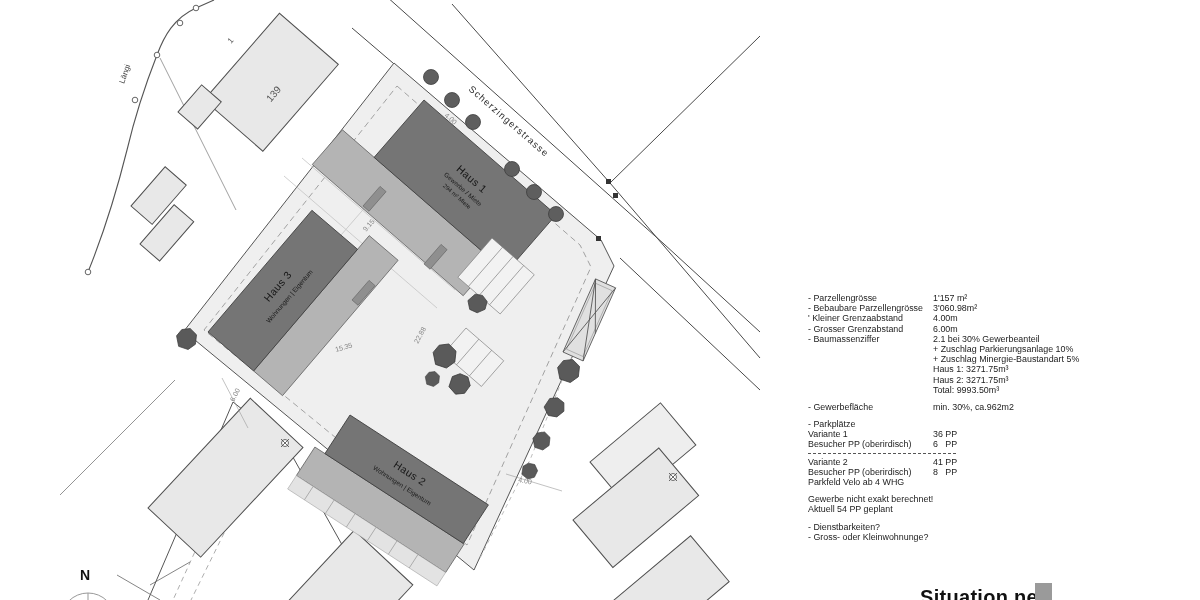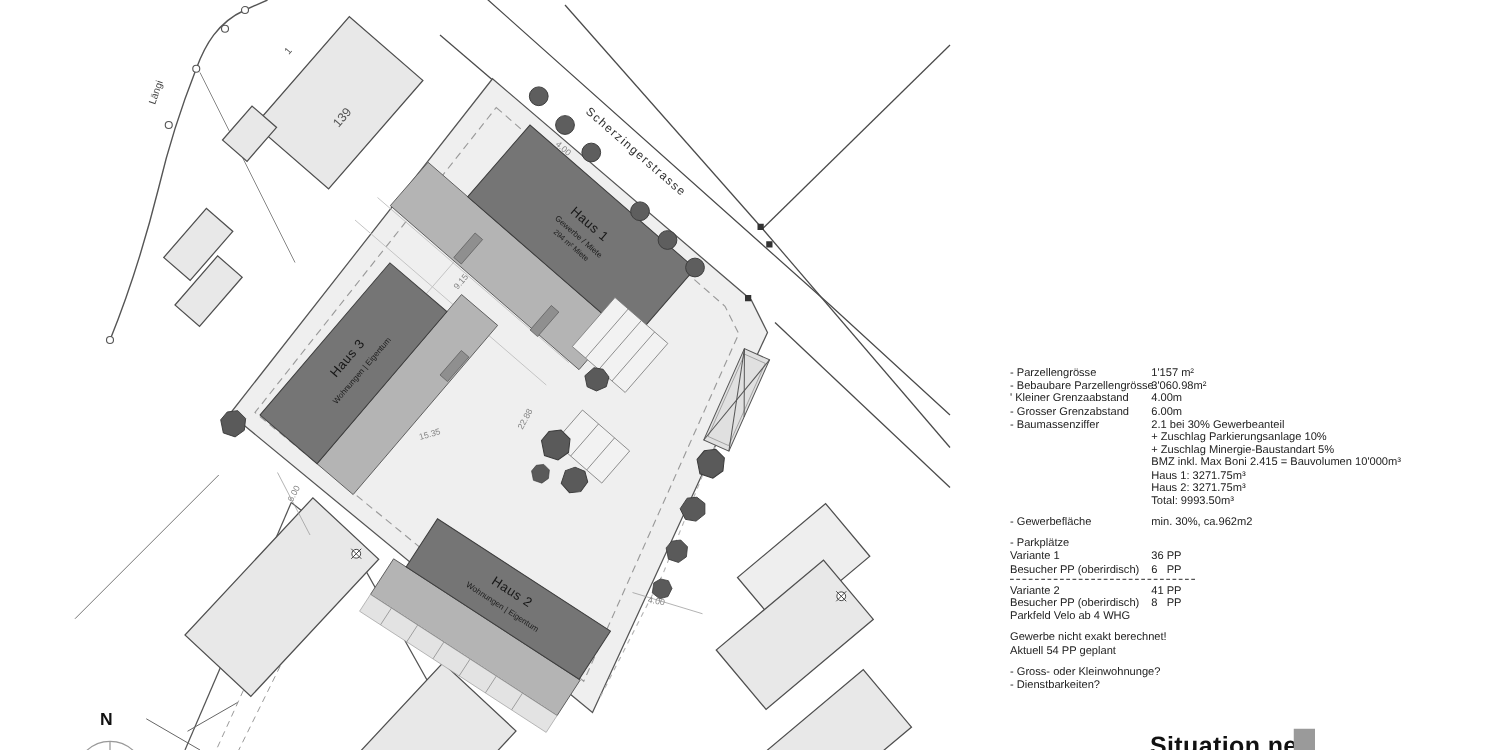--- a/index.html
+++ b/index.html
@@ -6,21 +6,21 @@
   body{
     width:1200px;height:600px;overflow:hidden;position:relative;
     background:#ffffff;font-family:"Liberation Sans", sans-serif;
     -webkit-font-smoothing:antialiased;
   }
   #plan-svg{position:absolute;left:0;top:0;}
   
   #info-panel{
     position:absolute;left:808px;top:293px;width:360px;color:#222;
   }
-  .row{display:flex;height:10.2px;font-size:8.9px;line-height:10.2px;white-space:pre;}
+  .row{display:flex;height:10.2px;font-size:8.9px;line-height:10.2px;white-space:pre;gap:12px;}
   .row .lbl{width:113px;flex:none;}
   .row .val{flex:none;}
   .row.blank{height:7px;}
   .row.divider-row{height:7px;align-items:center;}
   .divider{width:148px;border-top:1px dashed #555;height:0;}
   .underline{}
   
   #title-block{
     position:absolute;left:920px;top:586px;font-size:20px;font-weight:bold;
     color:#111;letter-spacing:.3px;white-space:nowrap;
@@ -247,37 +247,36 @@
 
 <div id="info-panel">
   <div>
       <div class="row"><span class="lbl">- Parzellengrösse</span><span class="val">1'157 m²</span></div>
       <div class="row"><span class="lbl">- Bebaubare Parzellengrösse</span><span class="val">3'060.98m²</span></div>
       <div class="row"><span class="lbl">' Kleiner Grenzaabstand</span><span class="val">4.00m</span></div>
       <div class="row"><span class="lbl">- Grosser Grenzabstand</span><span class="val">6.00m</span></div>
       <div class="row"><span class="lbl">- Baumassenziffer</span><span class="val">2.1 bei 30% Gewerbeanteil</span></div>
       <div class="row"><span class="lbl"></span><span class="val">+ Zuschlag Parkierungsanlage 10%</span></div>
       <div class="row"><span class="lbl"></span><span class="val">+ Zuschlag Minergie-Baustandart 5%</span></div>
-      <div class="row"><span class="lbl"></span><span class="val">BMZ inkl. Max Boni 2.415 = Bauvolumen 10'000m³</span></div>
       <div class="row"><span class="lbl"></span><span class="val">Haus 1: 3271.75m³</span></div>
       <div class="row"><span class="lbl"></span><span class="val">Haus 2: 3271.75m³</span></div>
       <div class="row"><span class="lbl"></span><span class="val underline">Total: 9993.50m³</span></div>
       <div class="row blank"></div>
       <div class="row"><span class="lbl">- Gewerbefläche</span><span class="val">min. 30%, ca.962m2</span></div>
       <div class="row blank"></div>
       <div class="row"><span class="lbl">- Parkplätze</span><span class="val"></span></div>
       <div class="row"><span class="lbl">Variante 1</span><span class="val">36 PP</span></div>
       <div class="row"><span class="lbl">Besucher PP (oberirdisch)</span><span class="val">6   PP</span></div>
       <div class="row divider-row"><span class="divider"></span></div>
       <div class="row"><span class="lbl">Variante 2</span><span class="val">41 PP</span></div>
       <div class="row"><span class="lbl">Besucher PP (oberirdisch)</span><span class="val">8   PP</span></div>
       <div class="row"><span class="lbl">Parkfeld Velo ab 4 WHG</span><span class="val"></span></div>
       <div class="row blank"></div>
       <div class="row"><span class="lbl">Gewerbe nicht exakt berechnet!</span><span class="val"></span></div>
       <div class="row"><span class="lbl">Aktuell 54 PP geplant</span><span class="val"></span></div>
       <div class="row blank"></div>
+      <div class="row"><span class="lbl">- Dienstbarkeiten?</span><span class="val"></span></div>
       <div class="row"><span class="lbl">- Gross- oder Kleinwohnunge?</span><span class="val"></span></div>
-      <div class="row"><span class="lbl">- Dienstbarkeiten?</span><span class="val"></span></div>
     </div>
 </div>
 
 <div id="title-block">Situation neu</div>
 <div id="title-mark"></div>
 
 </body></html>

